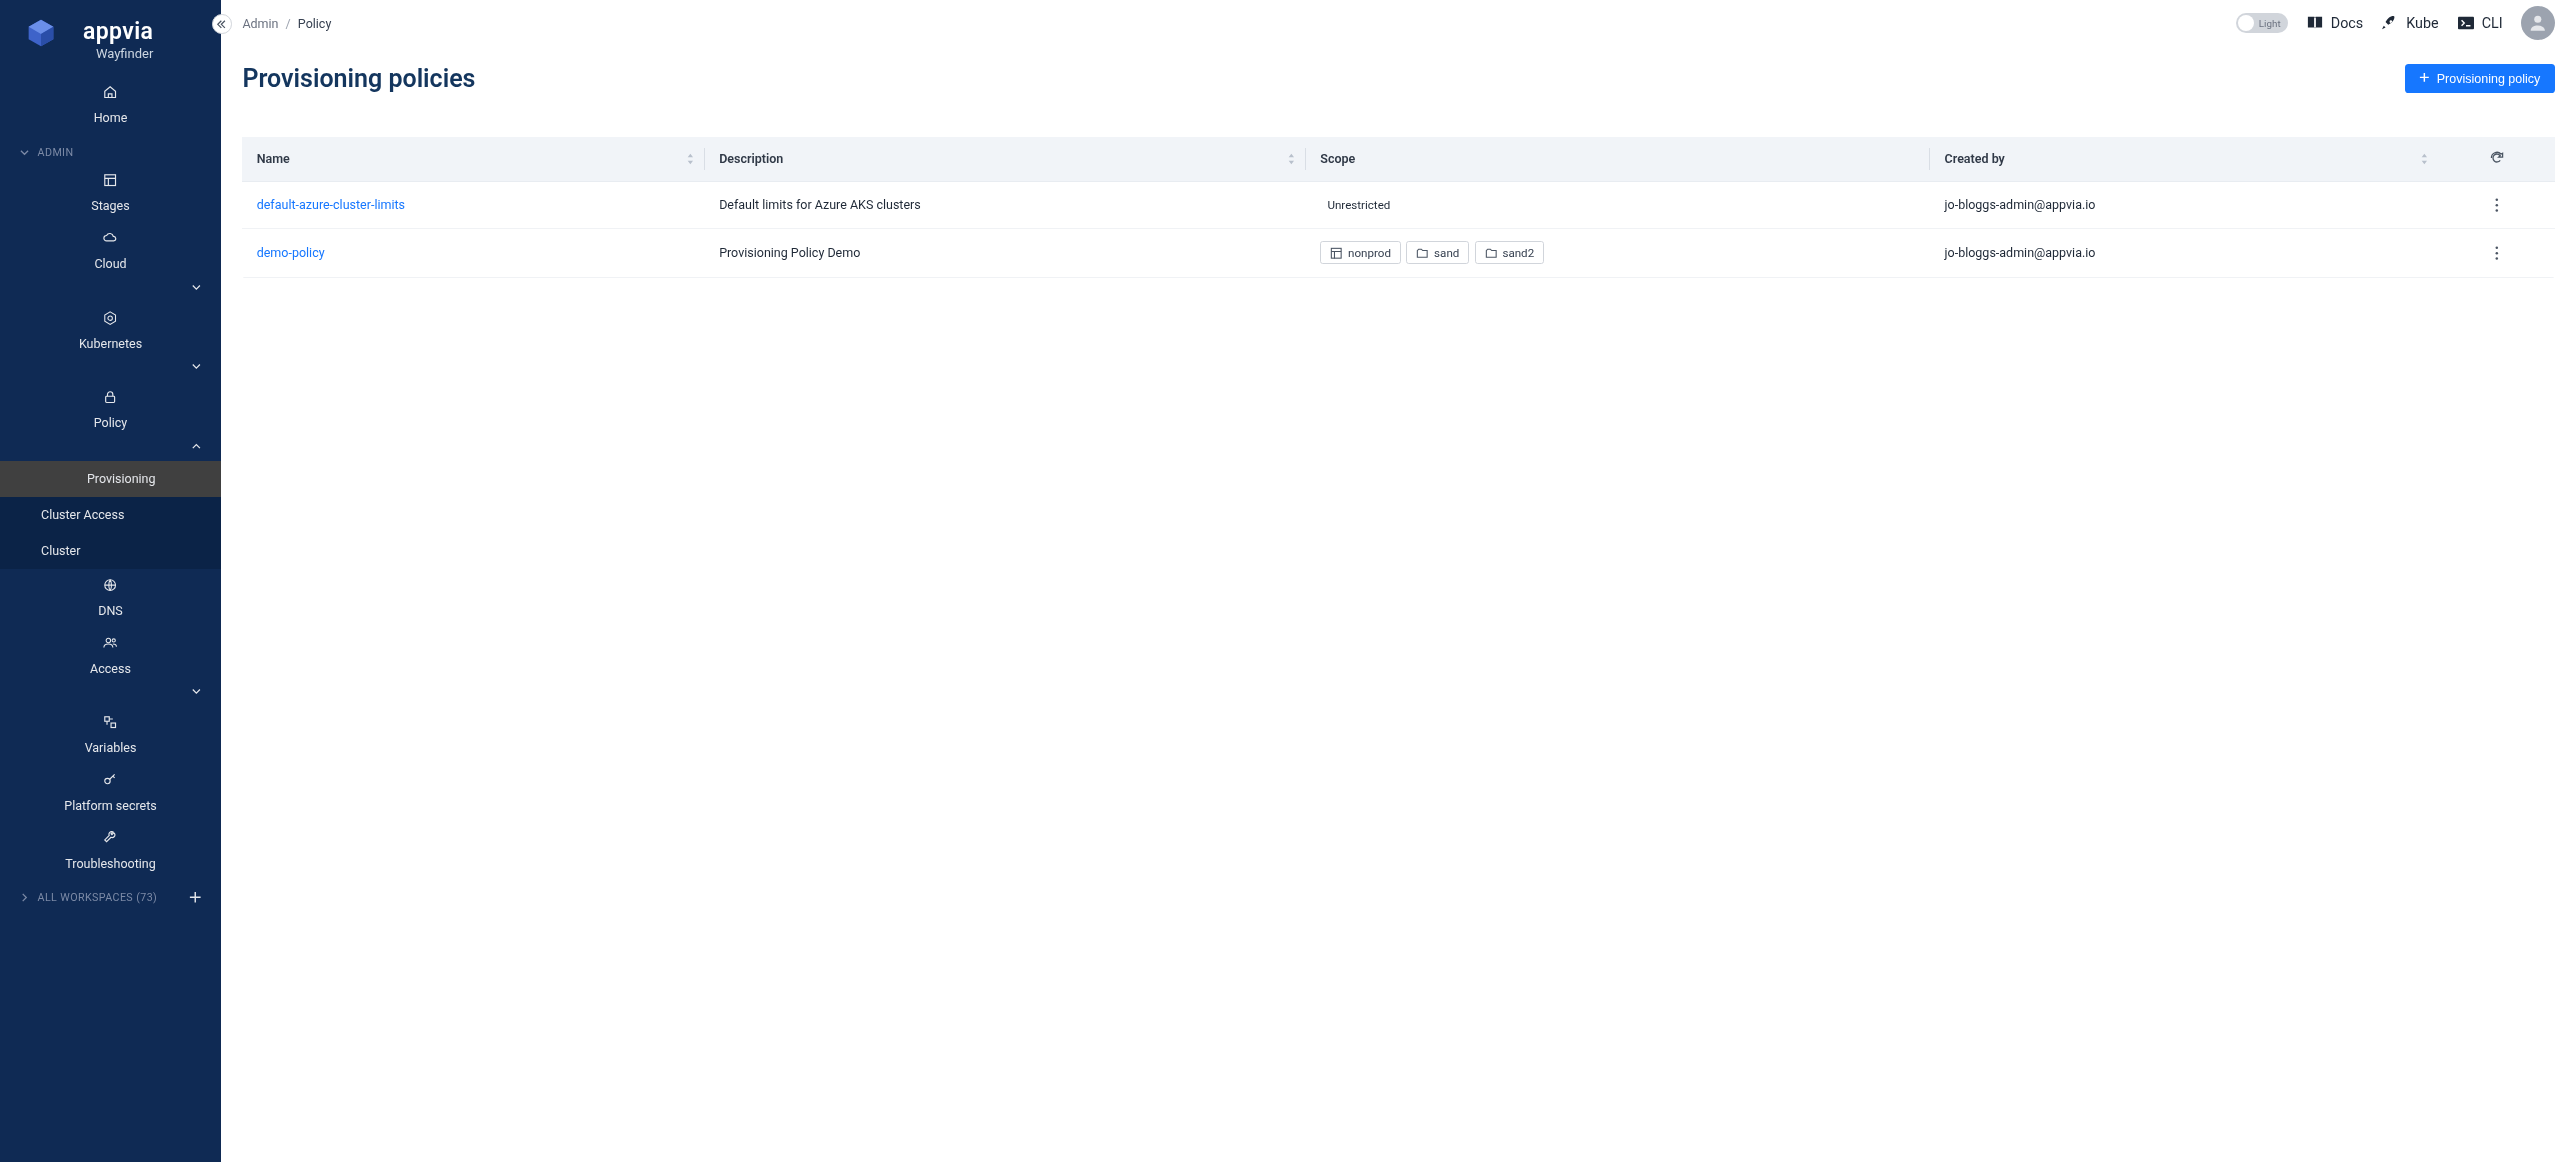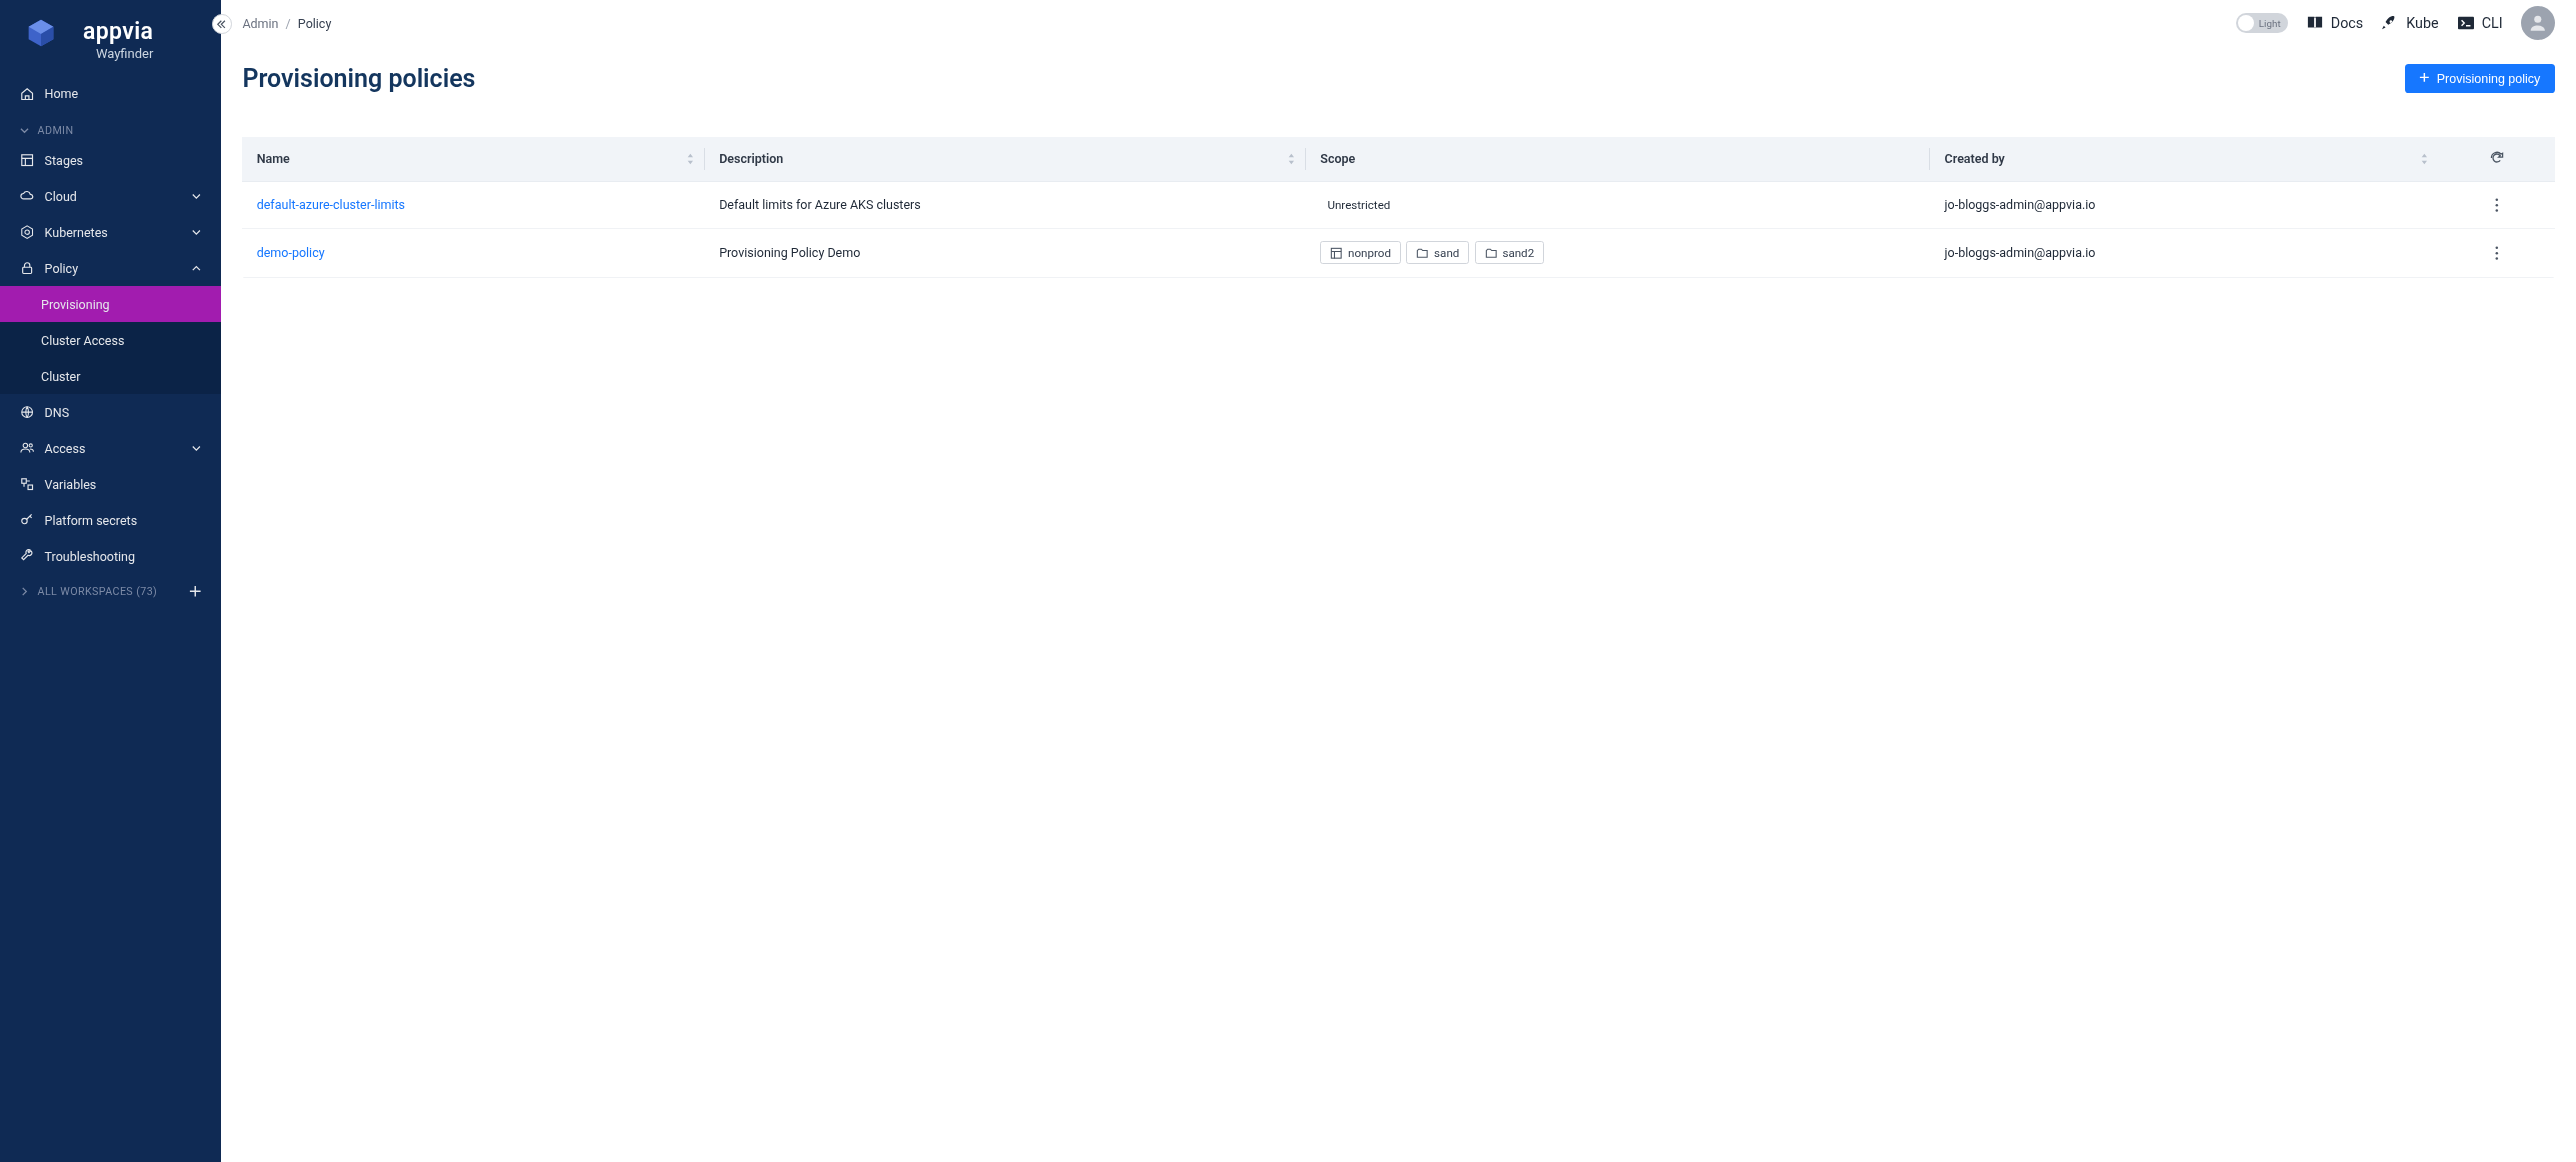--- a/index.html
+++ b/index.html
@@ -40,20 +40,21 @@
     font-size: 13px; color: #cbd5e1; text-align: right; margin-top: 3.6px;
   }
   .nav { flex: 1; overflow-y: auto; padding-bottom: 7.1px; }
   .nav-item, .nav-section-header {
     display: flex; align-items: center; gap: 10.7px;
     padding: 9px 19.6px;
     cursor: pointer;
     color: #e5e7eb;
     font-size: 12.5px;
     min-height: 36px;
+    flex-direction: column;
   }
   .nav-icon { width: 14.3px; height: 14.3px; flex-shrink:0; display:inline-flex; align-items:center; justify-content:center; }
   .nav-chevron { margin-left: auto; width:10.7px; height:10.7px; }
   .nav-section-label {
     display:flex; align-items:center; gap:9px;
     padding: 12.5px 19.6px 5.3px 19.6px;
     color: #7c8aa6;
     font-size: 10.7px;
     letter-spacing: 0.4px;
     cursor: pointer;
@@ -61,21 +62,22 @@
   .nav-sub {
     background: #0b2347;
   }
   .nav-sub-item {
     display:flex; align-items:center;
     padding: 9px 19.6px 9px 41px;
     cursor:pointer;
     min-height:36px;
   }
   .nav-sub-item.active {
-    background: #a21caf;
+    background: #404040;
+    justify-content: center;
   }
   .workspaces-row {
     display:flex; align-items:center; gap:9px;
     padding: 10.7px 19.6px;
     color:#7c8aa6;
     font-size:10.7px;
     letter-spacing:0.4px;
     cursor:pointer;
   }
   .workspaces-row .plus { margin-left:auto; color:#e5e7eb; }

